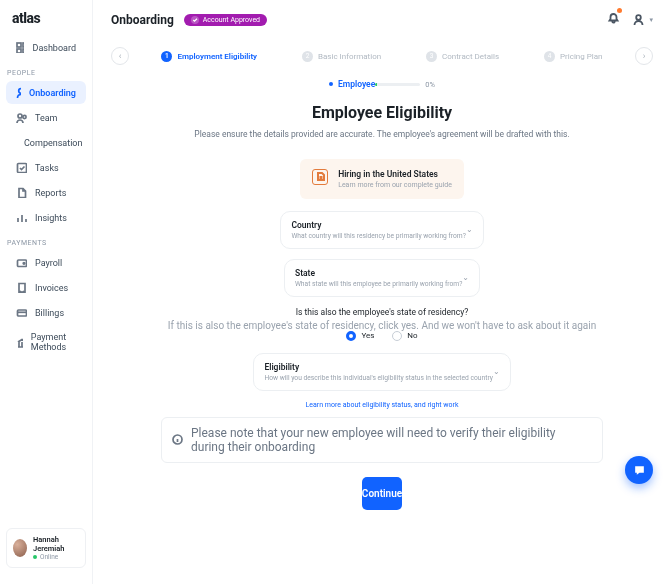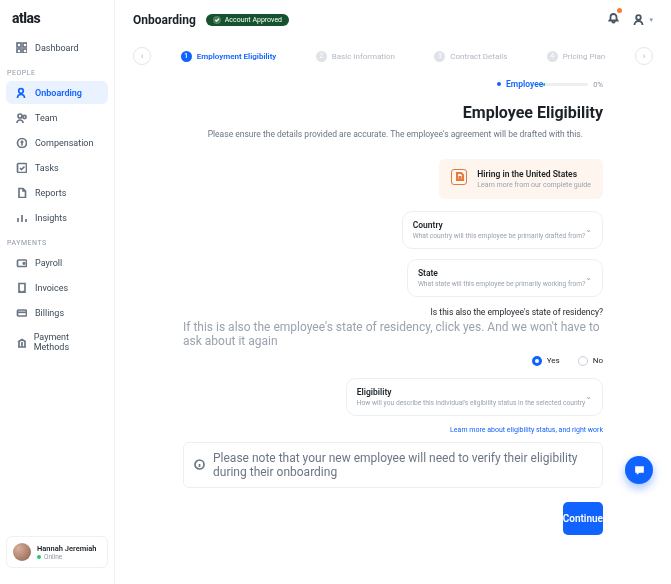--- a/index.html
+++ b/index.html
@@ -1,56 +1,56 @@
 <!DOCTYPE html>
 <html><head>
 <meta charset="utf-8">
 <style>
   * { margin: 0; padding: 0; box-sizing: border-box; font-family: -apple-system, BlinkMacSystemFont, "Segoe UI", Roboto, sans-serif; }
   body { background: #fff; color: #1b2127; width: 671px; height: 584px; overflow: hidden; }
   .app { display: flex; height: 100%; }
 
   
-  .sidebar { width: 115px; border-right: 1px solid #f0f2f5; display:flex; flex-direction: column; padding: 10px 0; }
+  .sidebar { width: 93px; border-right: 1px solid #f0f2f5; display:flex; flex-direction: column; padding: 10px 0; }
   .logo { font-weight: 800; font-size: 14px; padding: 0 12px 10px; letter-spacing: -0.5px; }
   .nav { display:flex; flex-direction: column; gap: 2px; }
   .nav-item { display:flex; align-items:center; gap: 8px; padding: 6px 10px; font-size: 9px; color:#3c4a59; border-radius: 6px; margin: 0 6px; cursor:pointer; }
   .nav-item.active { background:#eaf1ff; color:#1163ff; font-weight:600; }
   .nav-section { font-size: 7px; color:#8c97a5; letter-spacing:0.5px; padding: 10px 7px 4px; }
   .nav-item svg { width: 11px; height:11px; stroke:#6b7684; fill:none; stroke-width:1.7; }
   .nav-item.active svg { stroke:#1163ff; }
   .user-card { margin: auto 6px 6px; border:1px solid #eef0f3; border-radius:6px; padding:6px; display:flex; align-items:center; gap:6px; position:relative; }
   .avatar { width:18px; height:18px; border-radius:50%; background: radial-gradient(circle at 30% 30%, #d9b09b, #8b5e4b); }
   .user-text { display:flex; flex-direction:column; }
   .user-name { font-size:7.5px; font-weight:600; }
   .user-status { font-size:6.5px; color:#8c97a5; display:flex; align-items:center; gap:3px; }
   .dot-on { width:4px; height:4px; border-radius:50%; background:#27c769; }
 
   
   .main { flex:1; display:flex; flex-direction:column; padding: 10px 18px 14px; overflow:hidden; }
   .topbar { display:flex; align-items:center; justify-content:space-between; }
   .tb-left { display:flex; align-items:center; gap:10px; }
   .page-title { font-size:12px; font-weight:700; }
-  .badge { background:#14532d; border-radius:10px; padding:2px 7px; font-size:7px; color:#fff; display:flex; align-items:center; gap:4px; }
+  .badge { background:#a21caf; border-radius:10px; padding:2px 7px; font-size:7px; color:#fff; display:flex; align-items:center; gap:4px; }
   .tb-right { display:flex; align-items:center; gap:12px; }
   .bell { position:relative; }
   .bell svg, .tb-user svg { width:13px; height:13px; stroke:#4b5663; fill:none; stroke-width:1.8; }
   .bell-dot { position:absolute; top:-2px; right:-2px; width:5px; height:5px; background:#ff7a2e; border-radius:50%; }
   .tb-user { display:flex; align-items:center; gap:4px; }
 
   
   .stepper { display:flex; align-items:center; gap: 10px; margin-top: 18px; }
   .step-nav { width:18px; height:18px; border-radius:50%; border:1px solid #e3e6ea; display:flex; align-items:center; justify-content:center; color:#aab2bb; font-size:9px; }
   .steps { flex:1; display:flex; align-items:center; justify-content:space-around; }
   .step { display:flex; align-items:center; gap:5px; font-size:8px; color:#b1b9c2; }
   .step-circle { width:11px; height:11px; border-radius:50%; background:#dfe3e8; color:#fff; font-size:6.5px; display:flex; align-items:center; justify-content:center; }
   .step.active { color:#1163ff; font-weight:600; }
   .step.active .step-circle { background:#1163ff; }
 
-  .content { flex:1; overflow:auto; margin-top: 14px; padding: 0 50px; display:flex; flex-direction:column; align-items:flex-end; }
+  .content { flex:1; overflow:auto; margin-top: 14px; padding: 0 50px; display:flex; flex-direction:column; align-items:center; }
   .tabrow { display:flex; align-items:center; justify-content:space-between; margin-bottom:14px; }
   .pill-tab { font-size:8.5px; color:#1163ff; font-weight:600; display:flex; align-items:center; gap:5px; }
   .pill-tab::before { content:""; width:4px; height:4px; background:#1163ff; border-radius:50%; }
   .progress { display:flex; align-items:center; gap:5px; font-size:7.5px; color:#8c97a5; }
   .prog-bar { width:45px; height:3px; background:#eceff2; border-radius:2px; overflow:hidden; }
   .prog-fill { width:3%; height:100%; background:#27c769; }
 
   h1.heading { text-align:center; font-size:16px; font-weight:700; margin-bottom:6px; }
   p.sub { text-align:center; font-size:8.5px; color:#6b7684; line-height:1.5; margin-bottom:18px; padding: 0 20px; }
 
@@ -60,21 +60,21 @@
   .notice-title { font-size:8.5px; font-weight:600; color:#1b2127; margin-bottom:2px; }
   .notice-sub { font-size:7px; color:#9aa3ae; }
 
   .field { border:1px solid #eceff2; border-radius:10px; padding:8px 10px; display:flex; align-items:center; justify-content:space-between; margin-bottom:10px; cursor:pointer; }
   .field-text { display:flex; flex-direction:column; gap:2px; }
   .field-label { font-size:8.5px; font-weight:600; color:#1b2127; }
   .field-hint { font-size:6.7px; color:#9aa3ae; }
   .chev { font-size:8px; color:#9aa3ae; }
 
   .question { font-size:8.5px; font-weight:400; margin-bottom:3px; }
-  .qhint { font-size:12px; color:#9aa3ae; margin-bottom:8px; }
+  .qhint { font-size:10px; color:#9aa3ae; }
   .radios { display:flex; gap:18px; margin-bottom:12px; }
   .radio { display:flex; align-items:center; gap:5px; font-size:8px; cursor:pointer; }
   .rc { width:10px; height:10px; border-radius:50%; border:1.5px solid #c7ced6; }
   .radio.sel .rc { border:3px solid #1163ff; }
 
   .link { font-size:7px; color:#1163ff; margin-bottom:8px; cursor:pointer; }
 
   .info-note { border:1px solid #eceff2; border-radius:6px; padding:8px 10px; display:flex; gap:8px; align-items:center; margin-bottom:14px; }
   .info-note svg { width:11px; height:11px; stroke:#6b7684; fill:none; stroke-width:1.7; flex-shrink:0; }
   .info-note span { font-size:12px; color:#6b7684; }
@@ -269,21 +269,21 @@
         </div>
         <div>
           <div class="notice-title">Hiring in the United States</div>
           <div class="notice-sub">Learn more from our complete guide</div>
         </div>
       </div>
 
       <div class="field">
         <div class="field-text">
           <div class="field-label">Country</div>
-          <div class="field-hint">What country will this employee be primarily drafted from?</div>
+          <div class="field-hint">What country will this residency be primarily working from?</div>
         </div>
         <div class="chev">⌄</div>
       </div>
 
       <div class="field">
         <div class="field-text">
           <div class="field-label">State</div>
           <div class="field-hint">What state will this employee be primarily working from?</div>
         </div>
         <div class="chev">⌄</div>

